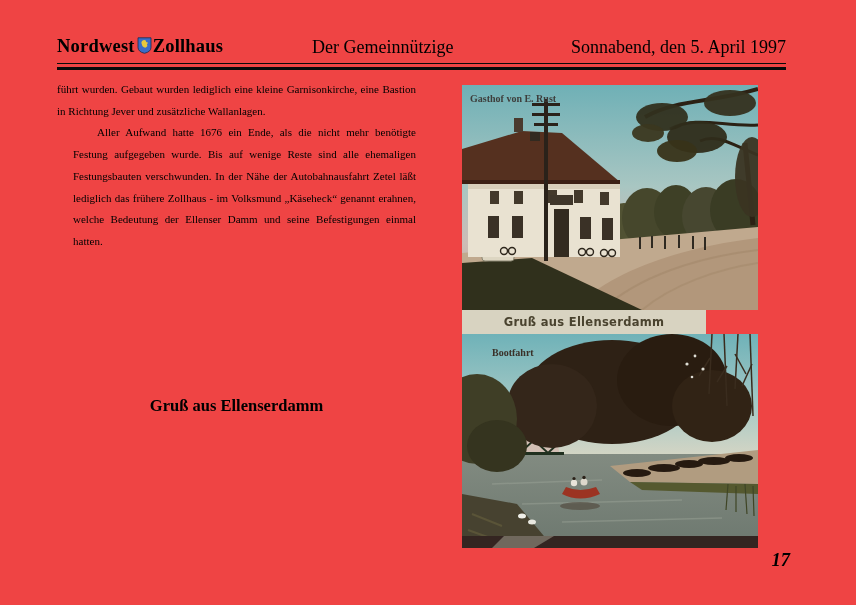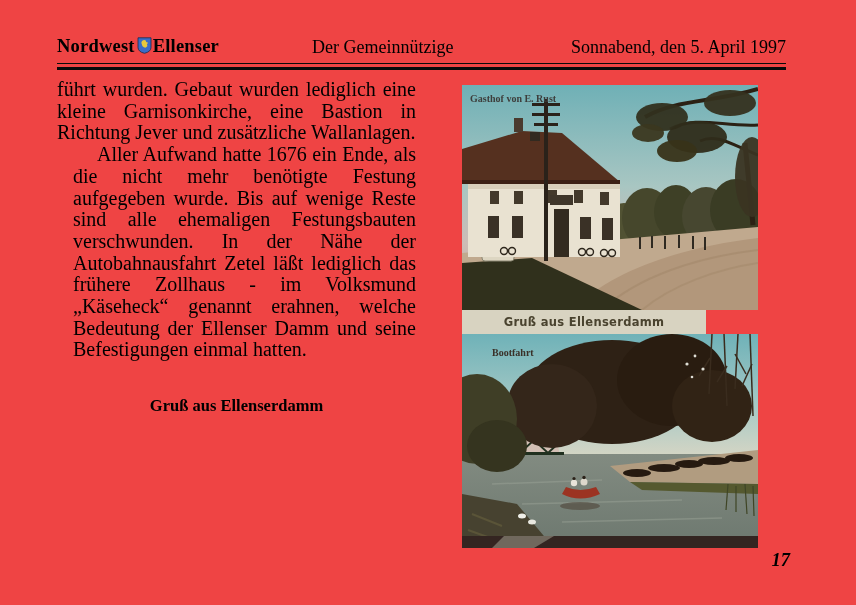--- a/index.html
+++ b/index.html
@@ -11,21 +11,21 @@
   
   .masthead { position:absolute; left:57px; right:70px; top:36px; height:26px; }
   .brand { position:absolute; left:0; top:0; display:flex; align-items:center; font-weight:bold; font-size:18.5px; letter-spacing:.2px; }
   .crest { width:15px; height:17px; margin:0 1px 2px 2px; }
   .center-title { position:absolute; left:255px; top:1px; font-size:18px; }
   .masthead-date { position:absolute; right:0; top:1px; font-size:18px; }
   .rule-thin  { position:absolute; left:57px; right:70px; top:63px; border-top:1.6px solid #0a0a0a; }
   .rule-thick { position:absolute; left:57px; right:70px; top:67px; height:3px; background:#0a0a0a; }
 
   
-  .article { position:absolute; left:57px; top:79px; width:359px; font-size:20px; line-height:21.7px; text-align:justify; }
+  .article { position:absolute; left:57px; top:79px; width:359px; font-size:11px; line-height:21.7px; text-align:justify; }
   .article p { margin:0; }
   .article p.indent { text-indent:24px;margin-left:16px; }
   .caption { position:absolute; left:57px; top:396px; width:359px; text-align:center; font-weight:bold; font-size:16.5px; }
 
   
   .figure { position:absolute; left:462px; top:85px; width:244px; margin:0; }
   .figure svg { display:block; }
   .band {
     height:24px; background:#d8d3c1; display:flex; align-items:center; justify-content:center;
     font-family:"DejaVu Sans", sans-serif; font-size:11.5px; font-weight:bold; color:#4a432f; letter-spacing:.3px;
@@ -41,21 +41,21 @@
 <div class="page">
 
   <header class="masthead">
     <div class="brand">
       <span>Nordwest</span>
       <svg class="crest" viewBox="0 0 15 17">
         <path d="M1,0.8 h13 v9.5 q0,4.5 -6.5,6 q-6.5,-1.5 -6.5,-6 Z" fill="#3b6cc7" stroke="#1c2a4a" stroke-width="0.8"></path>
         <path d="M5,4 q3,-2.2 4.6,0.6 q2,1.2 0.3,3 q1.4,2 -1.6,3.2 q-3.2,-0.8 -3.4,-3.2 q-1.2,-2 0.1,-3.6 Z" fill="#e9c93c"></path>
         <circle cx="9.6" cy="4.6" r="0.7" fill="#3b6cc7"></circle>
       </svg>
-      <span>Ellenser</span>
+      <span>Zollhaus</span>
     </div>
     <div class="center-title">Der Gemeinnützige</div>
     <div class="masthead-date">Sonnabend, den 5. April 1997</div>
   </header>
   <div class="rule-thin"></div>
   <div class="rule-thick"></div>
 
   <main class="article">
     <p>führt wurden. Gebaut wurden lediglich eine kleine Garnisonkirche, eine Bastion in Richtung Jever und zusätzliche Wallanlagen.</p>
     <p class="indent">Aller Aufwand hatte 1676 ein Ende, als die nicht mehr benötigte Festung aufgegeben wurde. Bis auf wenige Reste sind alle ehemaligen Festungsbauten verschwunden. In der Nähe der Autobahnausfahrt Zetel läßt lediglich das frühere Zollhaus - im Volksmund „Käseheck“ genannt erahnen, welche Bedeutung der Ellenser Damm und seine Befestigungen einmal hatten.</p>

